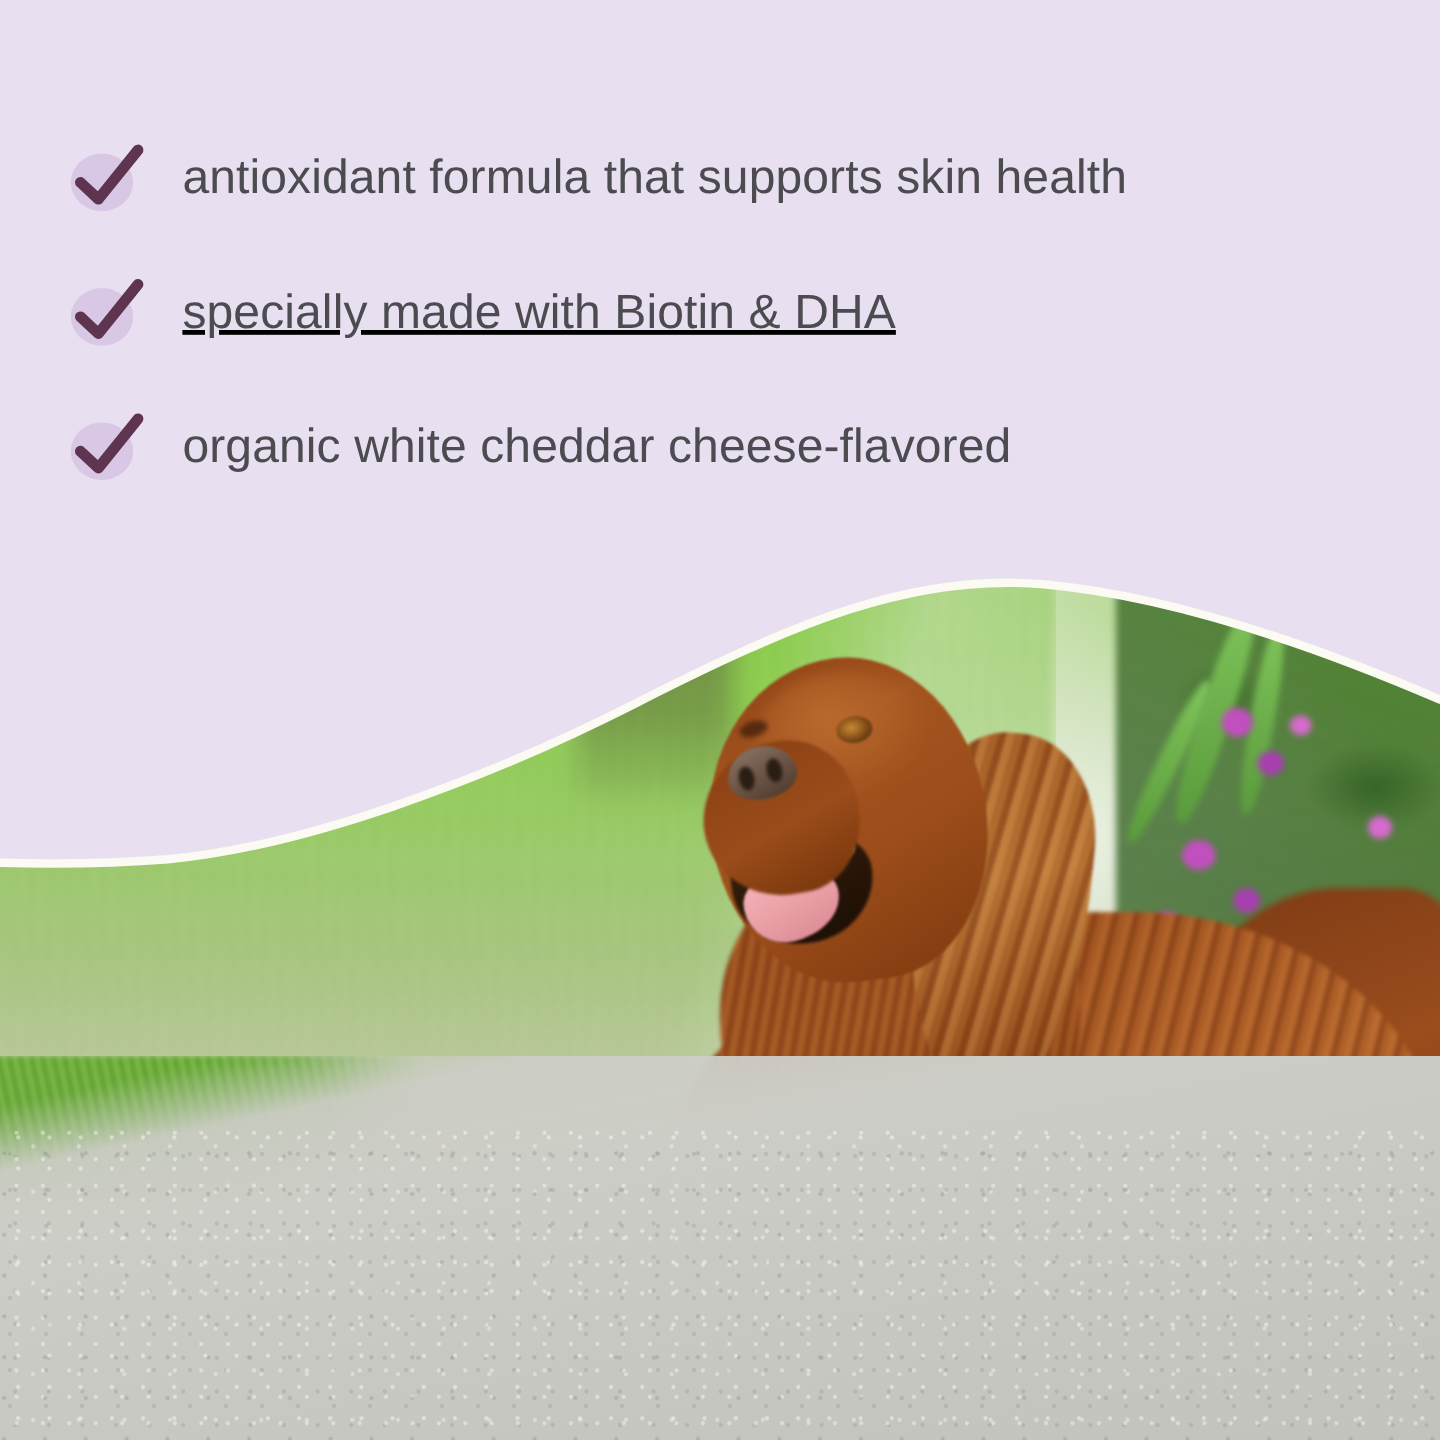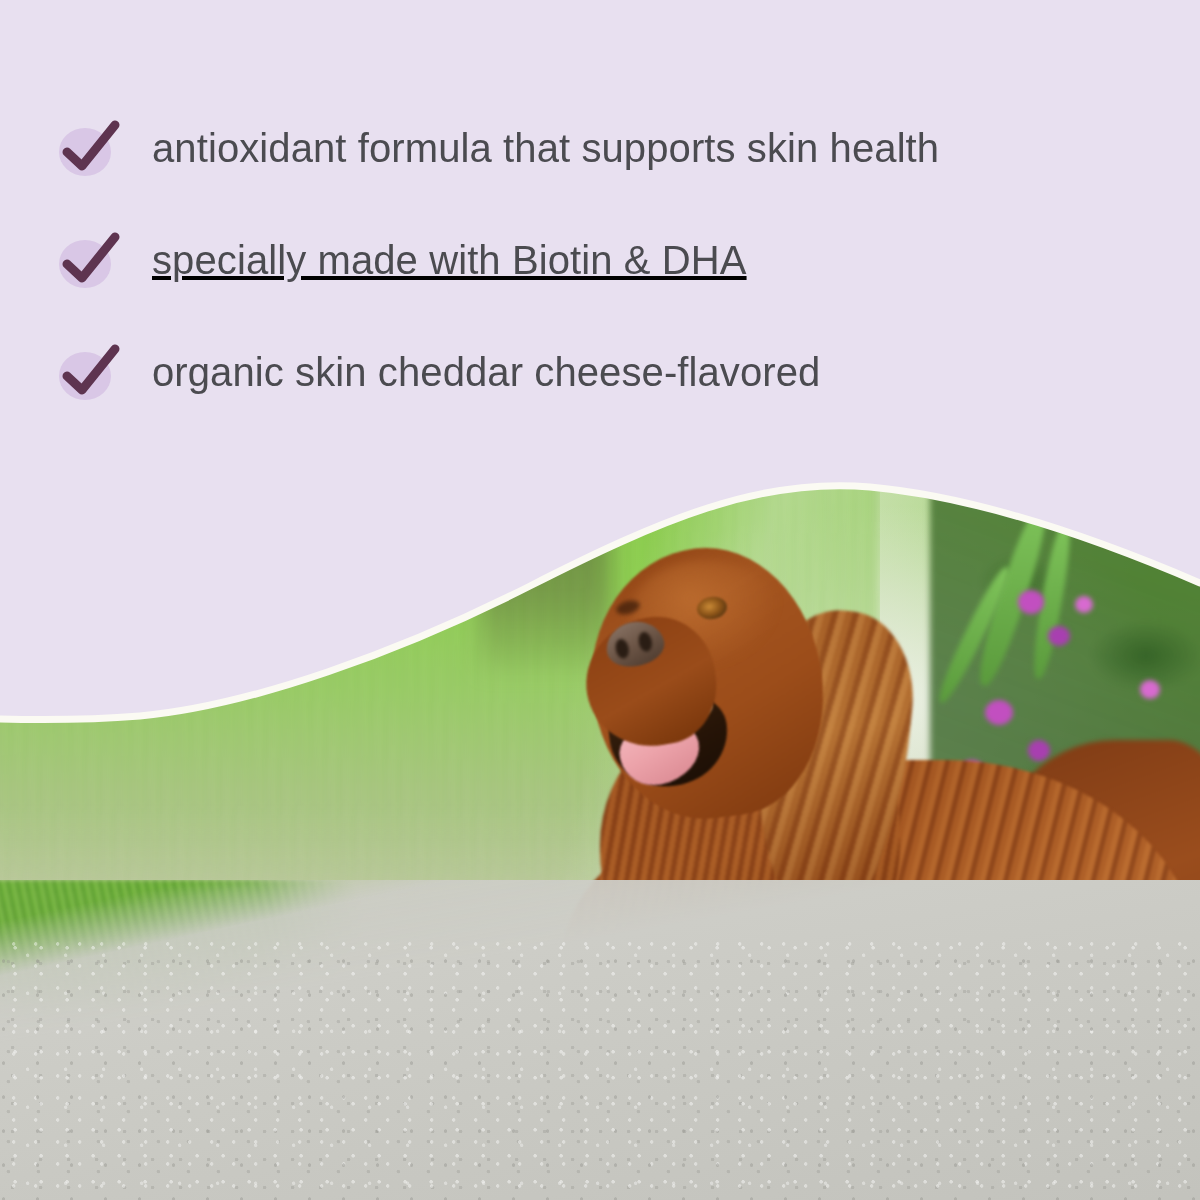--- a/index.html
+++ b/index.html
@@ -420,18 +420,18 @@
       <span class="bullet-text">specially made with Biotin &amp; DHA</span>
     </div>
 
     <div class="bullet-row r2">
       <span class="check-icon">
         <span class="disc"></span>
         <svg viewBox="0 0 78 72">
           <path d="M15,40 L30,54 L63,13" fill="none" stroke="#5e3450" stroke-width="9" stroke-linecap="round" stroke-linejoin="round"></path>
         </svg>
       </span>
-      <span class="bullet-text">organic skin cheddar cheese-flavored</span>
+      <span class="bullet-text">organic white cheddar cheese-flavored</span>
     </div>
 
   </div>
 
 </div>
 
 </body></html>

